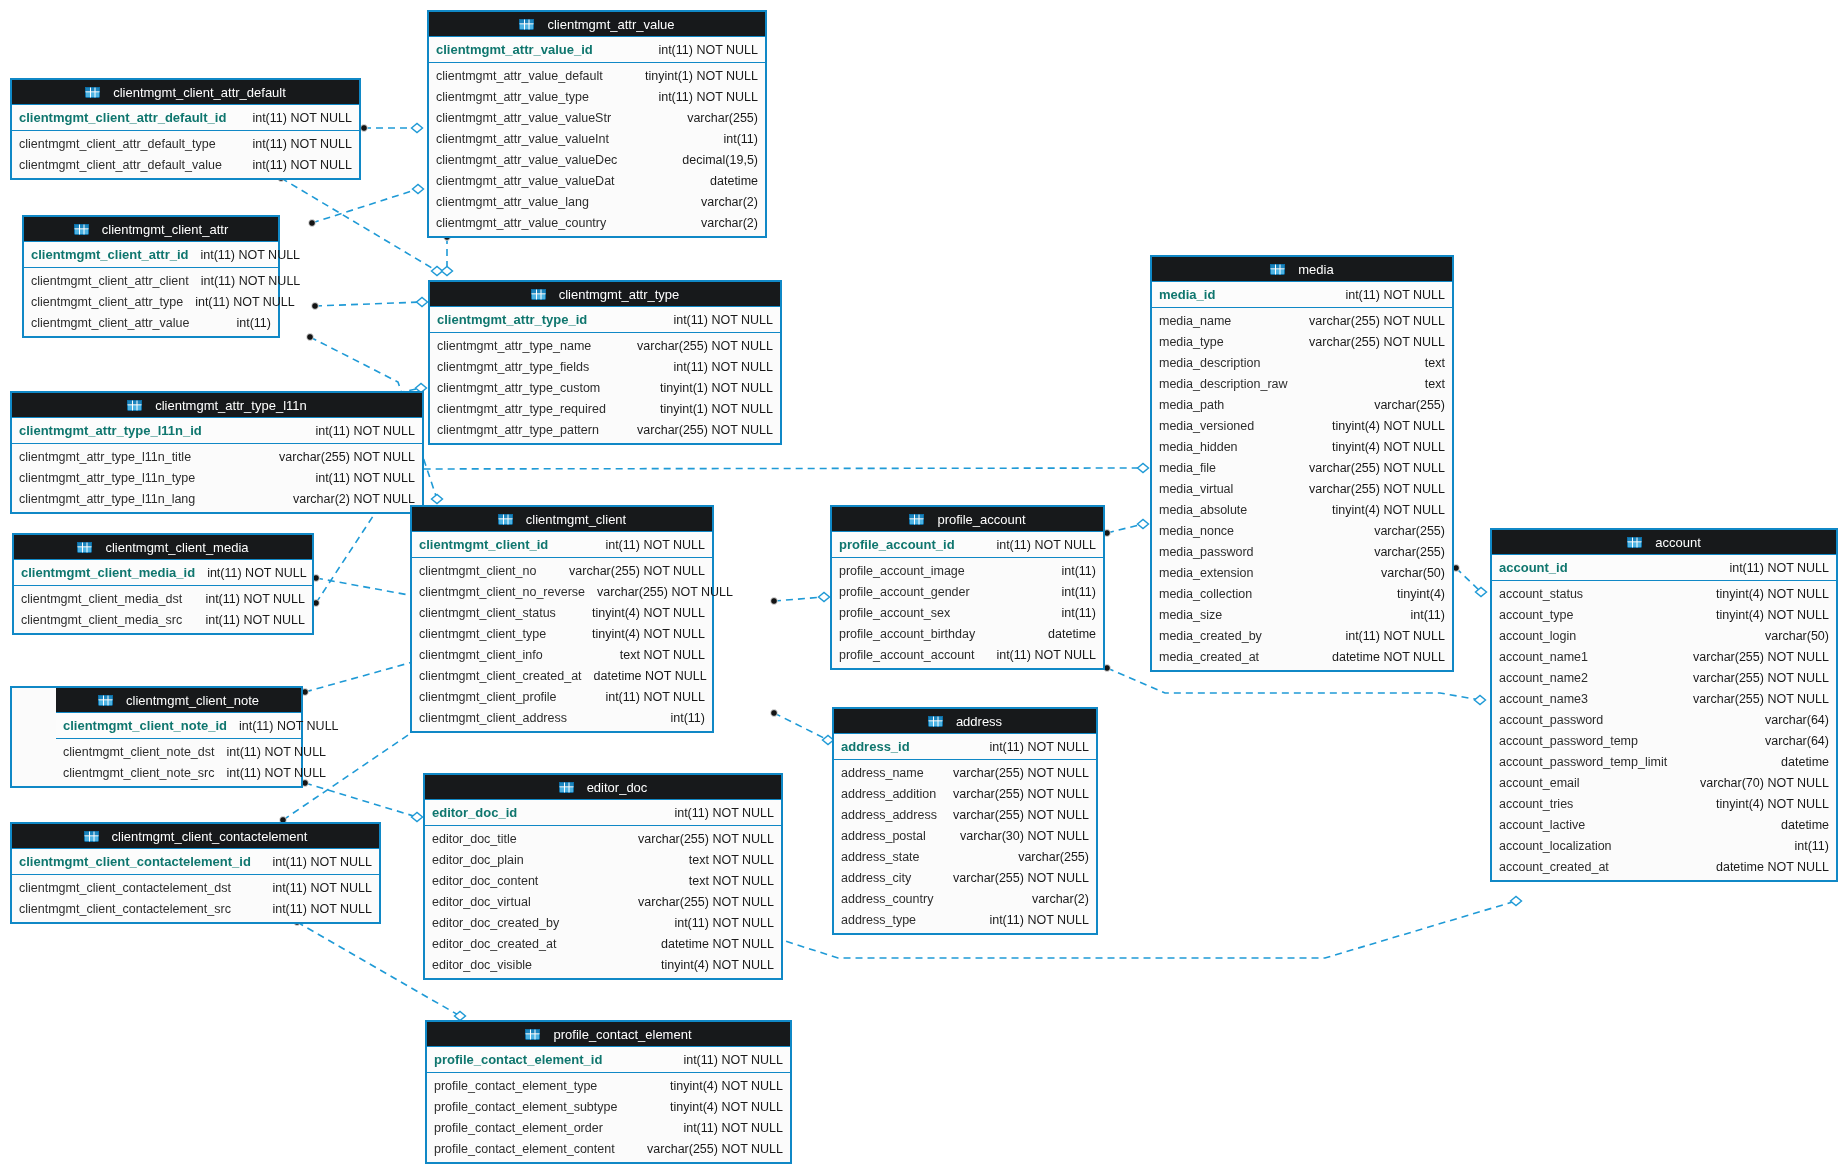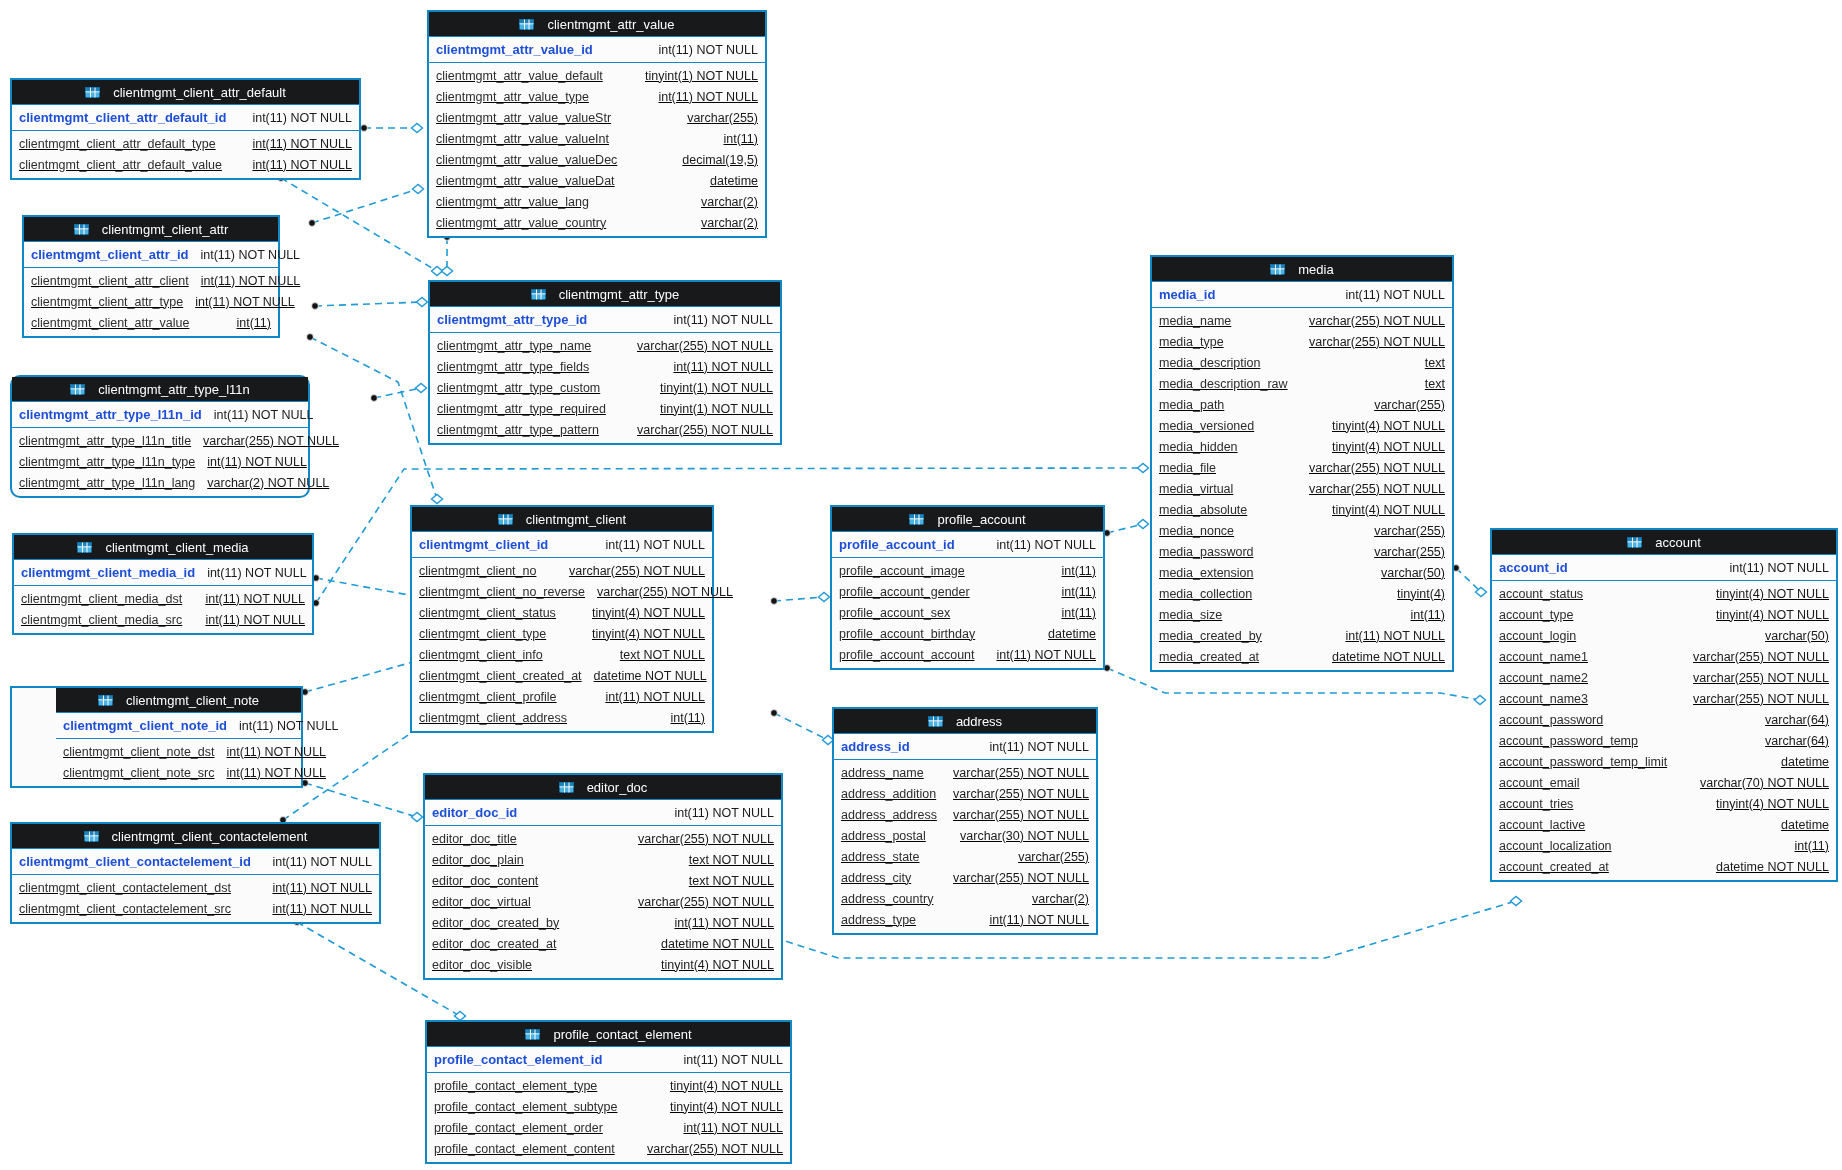--- a/index.html
+++ b/index.html
@@ -6,22 +6,22 @@
   #canvas{position:relative;width:1842px;height:1170px;overflow:hidden;background:#ffffff;
           font-family:"Liberation Sans",sans-serif;}
   svg.rel-layer{position:absolute;left:0;top:0;z-index:1;}
   .tbl{position:absolute;background:#fbfbfb;border:2px solid #1088c6;box-sizing:border-box;z-index:2;}
   .tbl-header{background:#17191b;color:#ffffff;height:24px;display:flex;align-items:center;
               justify-content:center;gap:13px;font-size:13px;border-bottom:1px solid #1088c6;
               white-space:nowrap;overflow:hidden;}
   .tbl-icon{display:inline-flex;flex:0 0 auto;}
   .pk-row{height:25px;display:flex;align-items:center;background:#fcfcfc;
           border-bottom:1px solid #1088c6;font-size:12.5px;}
-  .pk-row .col-name{font-weight:bold;font-size:13px;color:#1d4ed8;}
-  .tbl-body{padding:2px 0 3px 0;text-decoration:underline;}
+  .pk-row .col-name{font-weight:bold;font-size:13px;color:#0f766e;}
+  .tbl-body{padding:2px 0 3px 0;}
   .row{height:21px;display:flex;align-items:center;font-size:12.5px;}
   .col-name{flex:1 1 auto;padding-left:7px;color:#2d2d2d;white-space:nowrap;}
   .col-type{flex:0 0 auto;padding-right:7px;padding-left:12px;color:#1a1a1a;
             white-space:nowrap;text-align:right;}
 </style>
 </head>
 <body>
 
 <div id="canvas">
     <svg width="1842" height="1170" class="rel-layer">
@@ -226,21 +226,21 @@
         <div class="row">
           <span class="col-name">clientmgmt_client_attr_type</span>
           <span class="col-type">int(11) NOT NULL</span>
         </div>
         <div class="row">
           <span class="col-name">clientmgmt_client_attr_value</span>
           <span class="col-type">int(11)</span>
         </div>
       </div>
     </div>
-    <div class="tbl" style="left: 10px; top: 375px; width: 300px; border-radius: 10px;">
+    <div class="tbl" style="left: 10px; top: 391px; width: 414px;">
       <div class="tbl-header">
         <span class="tbl-icon">
           <svg width="15" height="11" viewBox="0 0 15 11">
             <rect x="0.5" y="0.5" width="14" height="10" rx="1" fill="#4cb2e2" stroke="#0d6fa6"></rect>
             <rect x="0.5" y="0.5" width="14" height="4" fill="#1b84bd" stroke="#0d6fa6"></rect>
             <line x1="5.5" y1="0.5" x2="5.5" y2="10.5" stroke="#ffffff" stroke-width="1"></line>
             <line x1="10" y1="0.5" x2="10" y2="10.5" stroke="#ffffff" stroke-width="1"></line>
             <line x1="0.5" y1="4.8" x2="14.5" y2="4.8" stroke="#ffffff" stroke-width="1"></line>
           </svg>
         </span>

